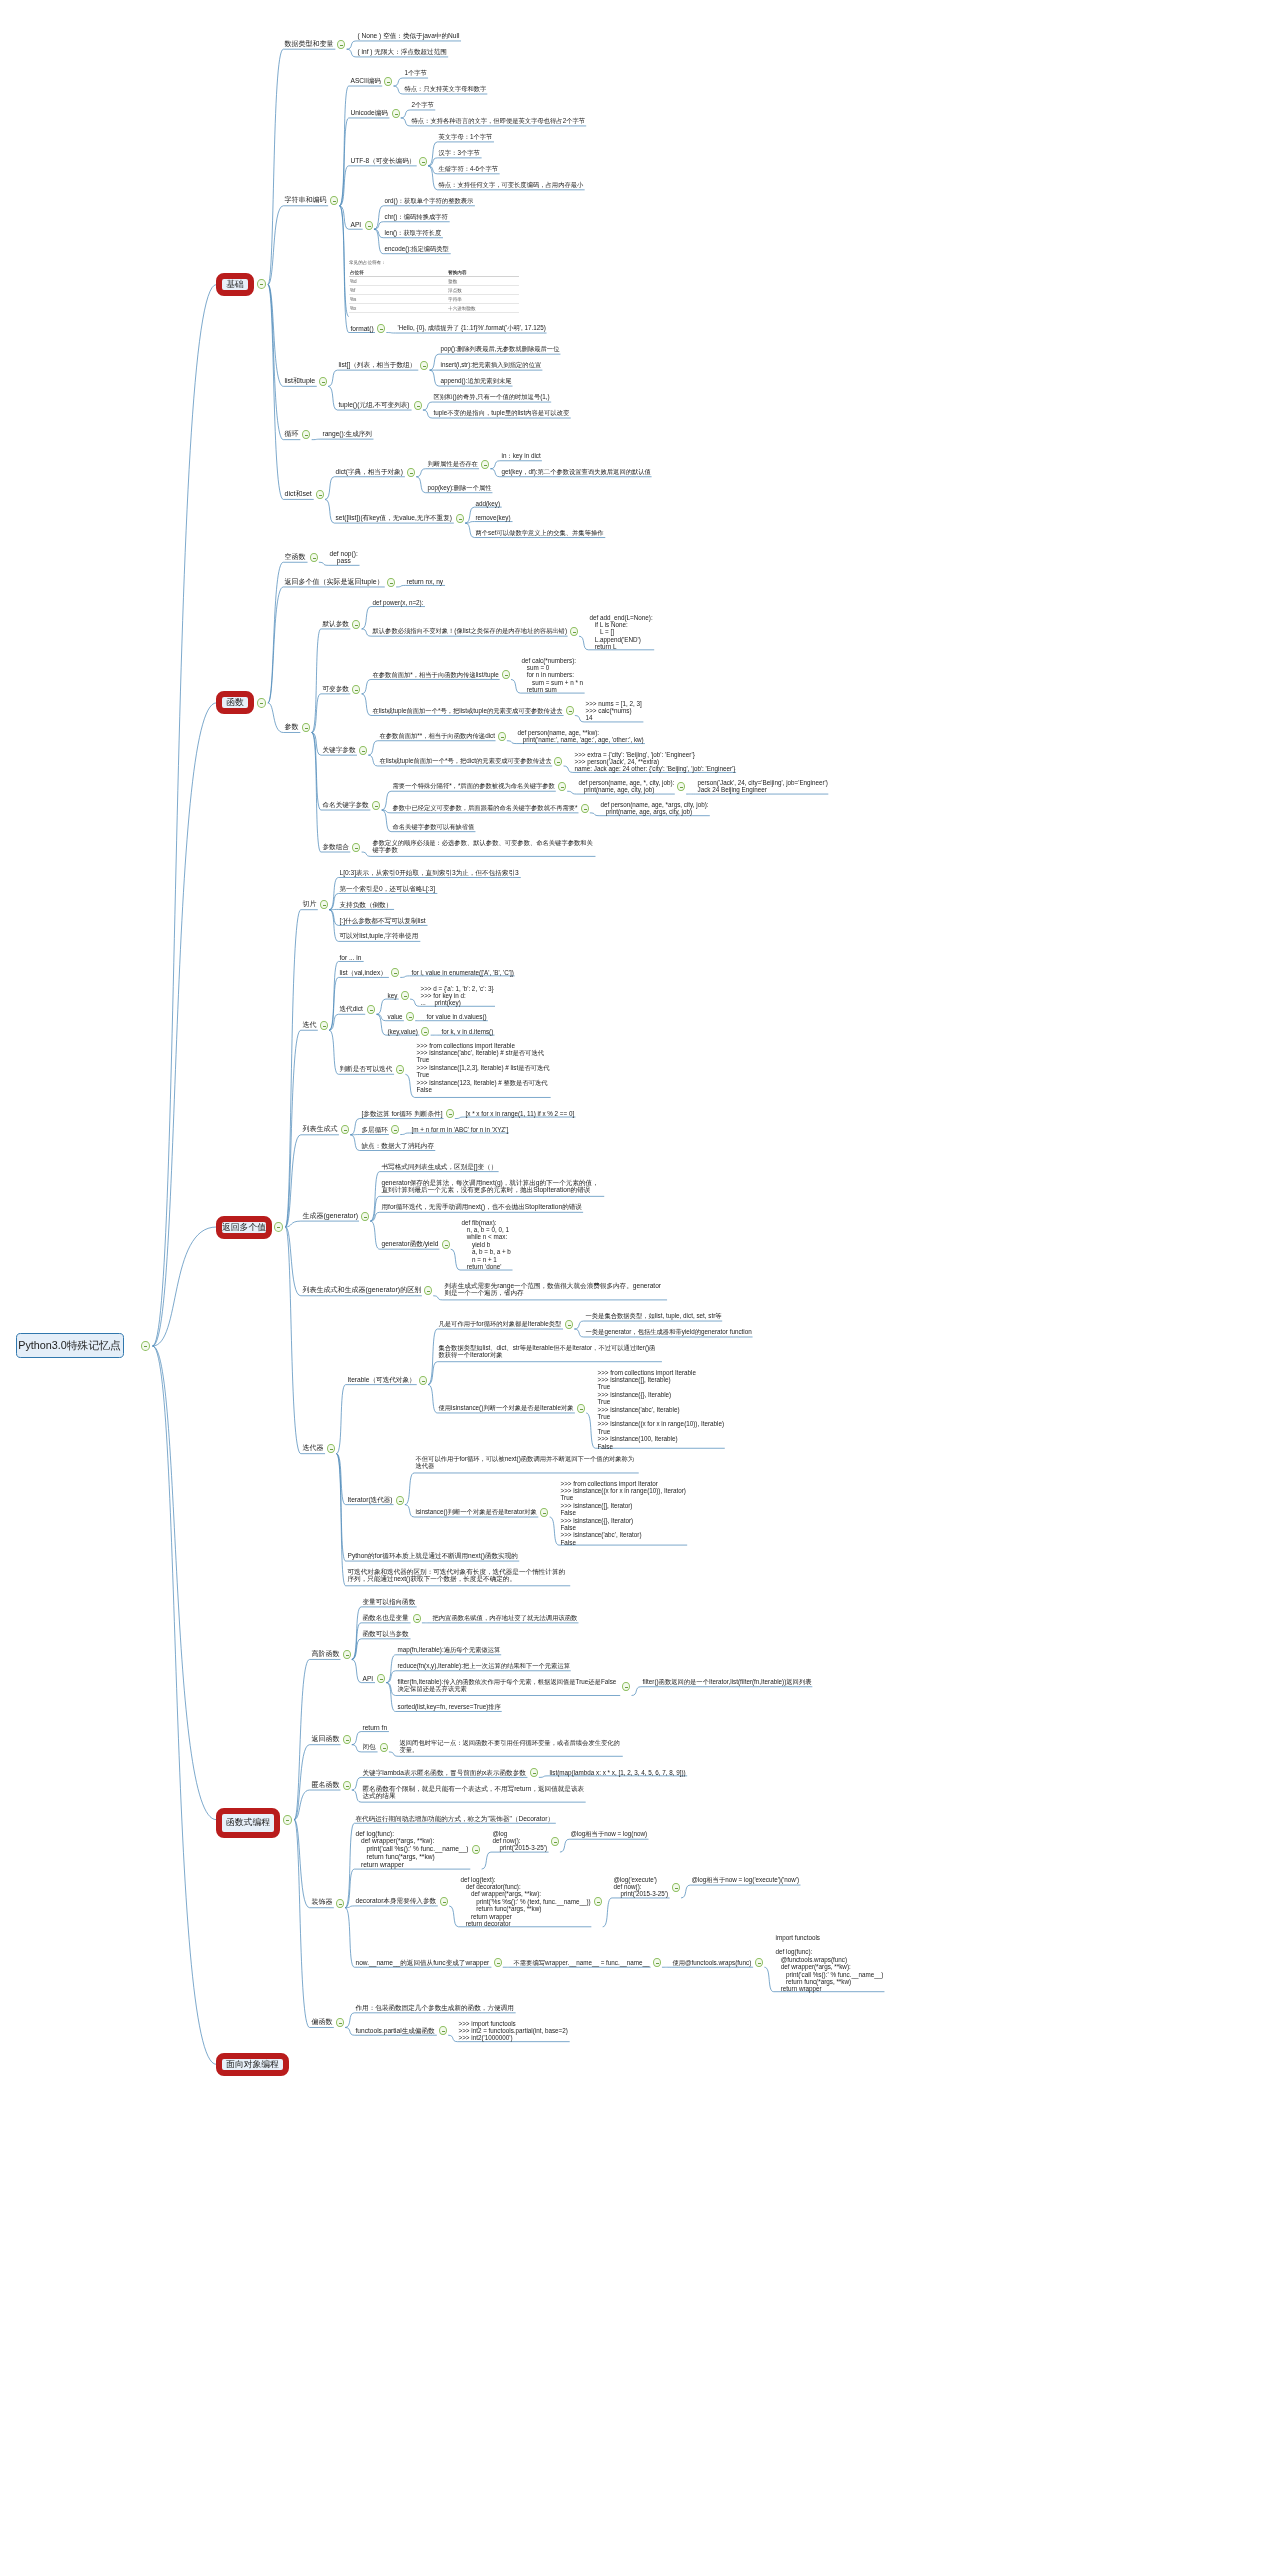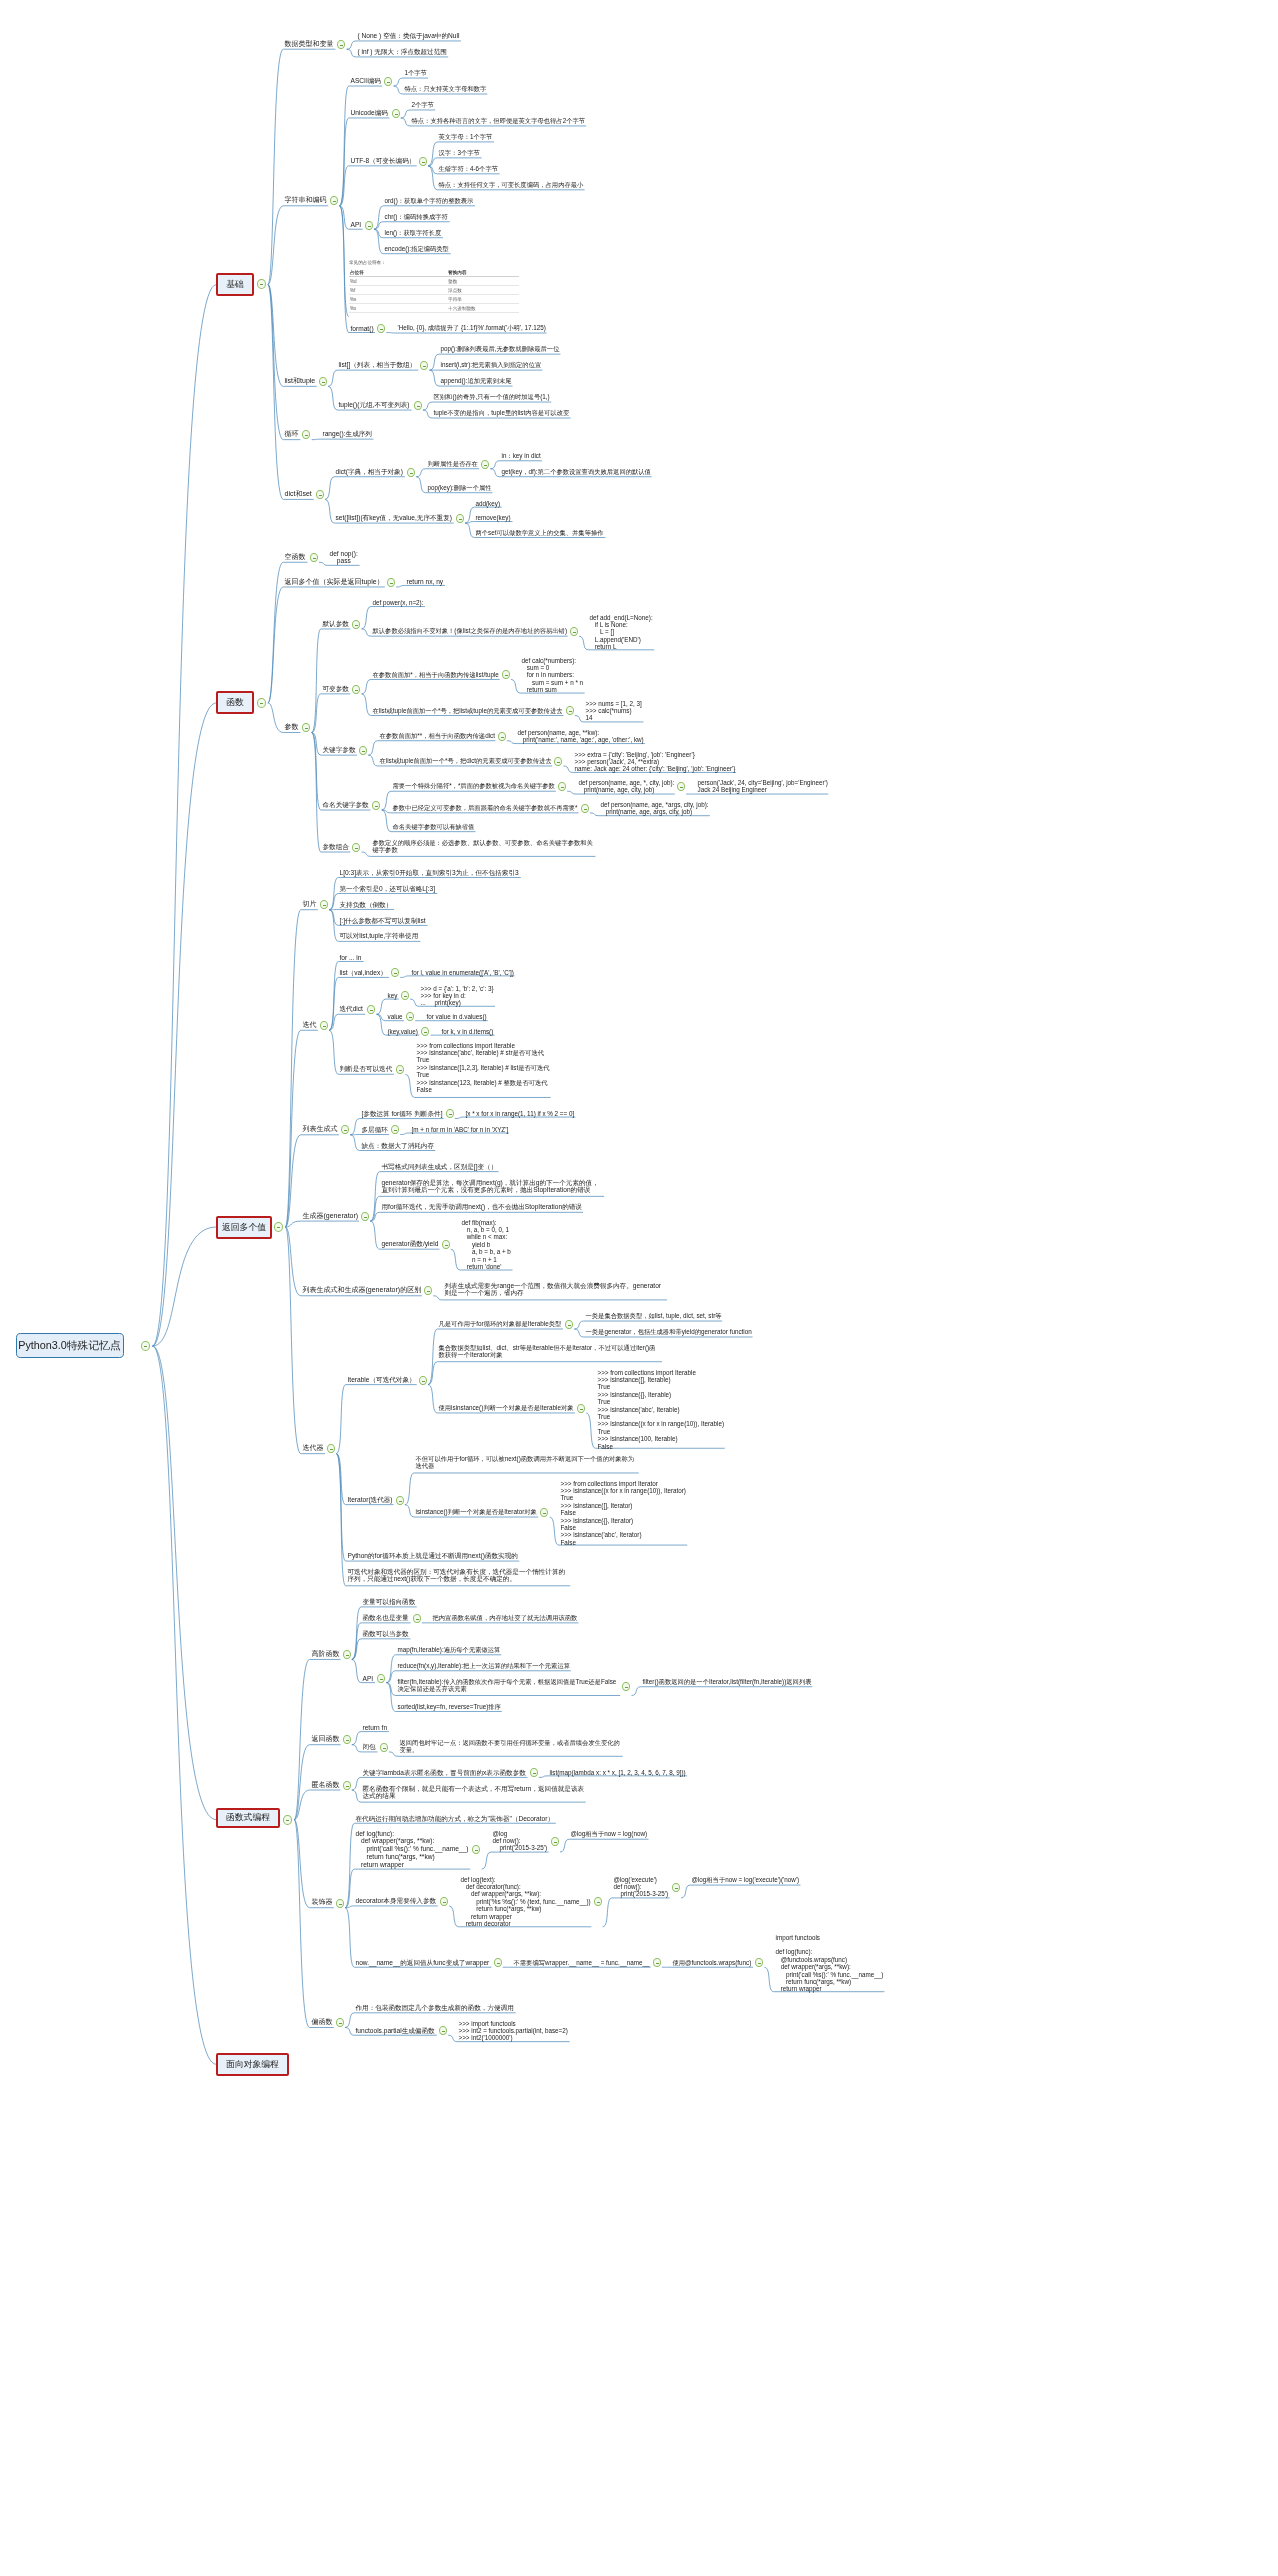--- a/index.html
+++ b/index.html
@@ -31,22 +31,22 @@
     display:inline-block;
     padding:0.5px 1.5px 1px 1.5px;
     white-space:pre;
   }
 
   
   .boxnode{
     position:absolute;
     display:flex;align-items:center;justify-content:center;
     background:#e8f0f9;
-    border:2px solid #b91c1c;
-    border-radius:2px;
+    border:6px solid #b91c1c;
+    border-radius:8px;
     color:#222;
     box-sizing:border-box;
   }
   .rootbox{
     background:#e4eef8;
     border:1.5px solid #3077ad;
     border-radius:4.6px;
     font-size:10.8px;
   }
   .branchbox{font-size:8.8px;}
@@ -661,21 +661,21 @@
 &gt;&gt;&gt; isinstance((x for x in range(10)), Iterator)
 True
 &gt;&gt;&gt; isinstance([], Iterator)
 False
 &gt;&gt;&gt; isinstance({}, Iterator)
 False
 &gt;&gt;&gt; isinstance('abc', Iterator)
 False</span></div>
       <div class="node" style="left: 346px; top: 1551px; font-size: 6.6px;"><span class="txt" style="max-width: 222px; white-space: pre-wrap;">Python的for循环本质上就是通过不断调用next()函数实现的</span></div>
       <div class="node" style="left: 346px; top: 1567px; font-size: 6.6px;"><span class="txt" style="max-width: 222px; white-space: pre-wrap;">可迭代对象和迭代器的区别：可迭代对象有长度，迭代器是一个惰性计算的序列，只能通过next()获取下一个数据，长度是不确定的。</span></div>
-      <div class="boxnode branchbox" style="left: 216px; top: 1808px; width: 64px; height: 20px;">
+      <div class="boxnode branchbox" style="left: 216px; top: 1808px; width: 64px; height: 30px;">
         <span>函数式编程</span>
       </div>
       <div class="toggle big" style="left: 283px; top: 1815px;"></div>
       <div class="node" style="left: 310px; top: 1649px; font-size: 7px;"><span class="txt" style="max-width: 170px; white-space: pre-wrap;">高阶函数</span></div>
       <div class="toggle" style="left: 343px; top: 1650px;"></div>
       <div class="node" style="left: 361px; top: 1597px; font-size: 6.6px;"><span class="txt" style="max-width: 222px; white-space: pre-wrap;">变量可以指向函数</span></div>
       <div class="node" style="left: 361px; top: 1613px; font-size: 6.6px;"><span class="txt" style="max-width: 222px; white-space: pre-wrap;">函数名也是变量</span></div>
       <div class="toggle" style="left: 413px; top: 1614px;"></div>
       <div class="node" style="left: 431px; top: 1613px; font-size: 6.3px;"><span class="txt" style="max-width: 222px; white-space: pre-wrap;">把内置函数名赋值，内存地址变了就无法调用该函数</span></div>
       <div class="node" style="left: 361px; top: 1629px; font-size: 6.6px;"><span class="txt" style="max-width: 222px; white-space: pre-wrap;">函数可以当参数</span></div>

